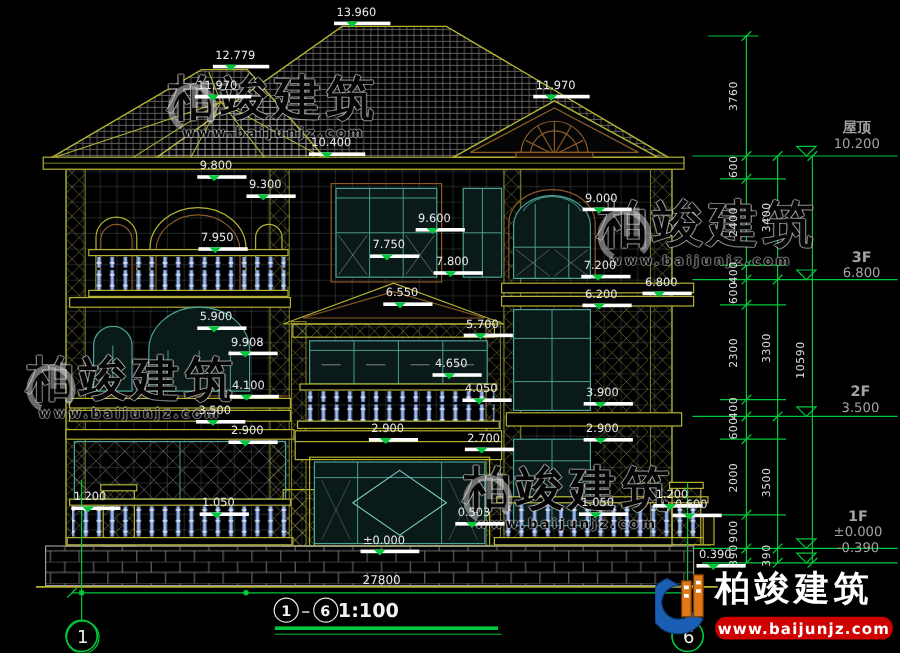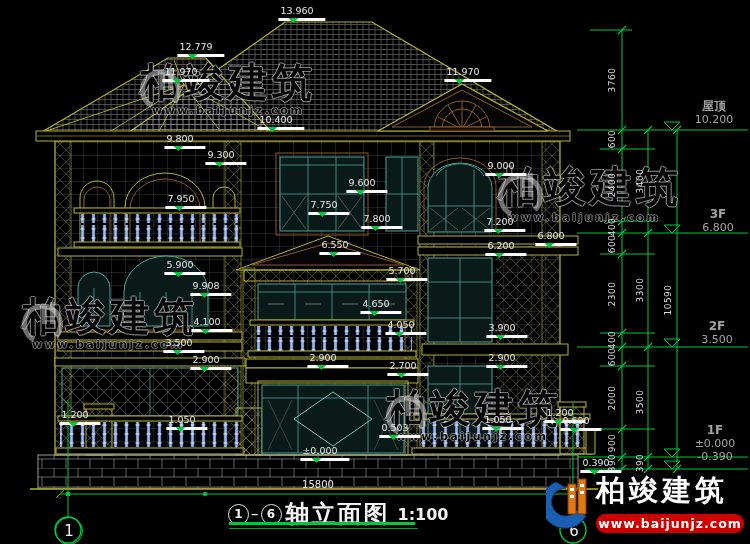--- a/index.html
+++ b/index.html
@@ -343,27 +343,26 @@
   <div class="floor" style="left:688px;top:320px;width:58px;">
     <div class="fname">2F</div>
     <div class="felev">3.500</div>
   </div>
   <div class="floor" style="left:684px;top:424px;width:62px;">
     <div class="fname">1F</div>
     <div class="felev">±0.000</div>
     <div class="felev">-0.390</div>
   </div>
 
-  <div class="dimtext" style="left:318px;top:479px;">15800</div>
+  <div class="dimtext" style="left:318px;top:479px;">27800</div>
 
   <div id="title">
     <span class="axcirc">1</span>
     <span style="font-size:15px;margin:0 2px;">–</span>
     <span class="axcirc">6</span>
-    <span class="tname">轴立面图</span>
     <span class="tscale">1:100</span>
   </div>
   <div class="underline1"></div>
   <div class="underline2"></div>
 
   <div class="bubble" style="left:55px;top:517px;">1</div>
   <div class="bubble" style="left:560px;top:517px;border-color:transparent;">6</div>
 
   <div id="bigLogo">
     <svg width="48" height="62" style="position:absolute;left:0;top:4px;">

